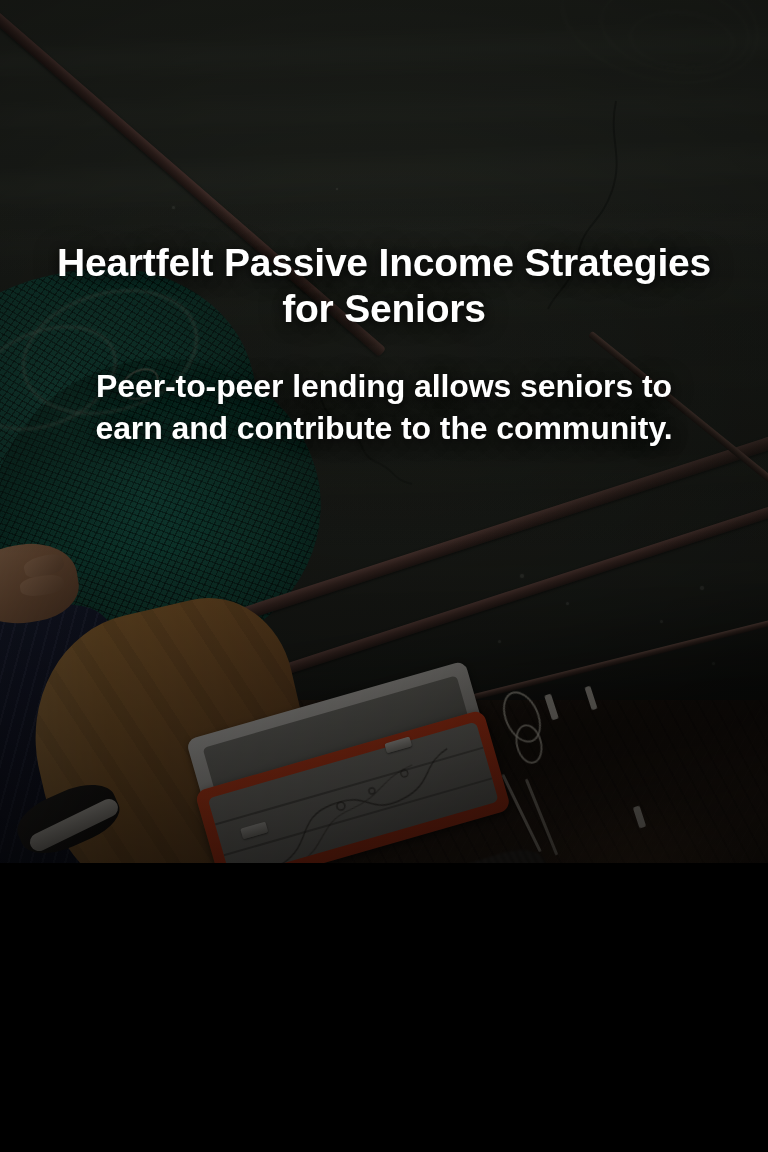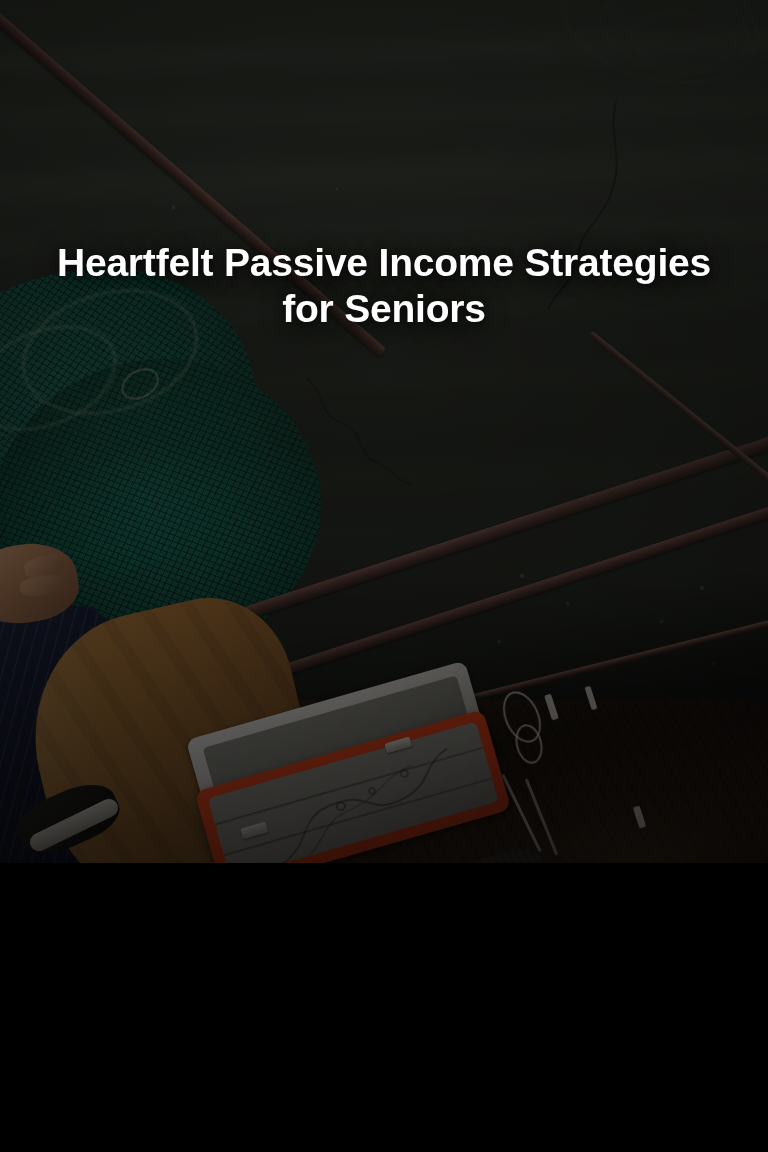--- a/index.html
+++ b/index.html
@@ -570,16 +570,17 @@
     <div class="reel-spool"></div>
 
     <div class="overlay"></div>
     <div class="text-scrim"></div>
     <div class="foot-scrim"></div>
   </div>
 
   <div class="text-layer">
     <h1 class="headline">Heartfelt Passive Income Strategies for Seniors</h1>
 
+    <p class="subhead">Peer-to-peer lending allows seniors to earn and contribute to the community.</p>
 
   </div>
 
 </div>
 
 </body></html>

